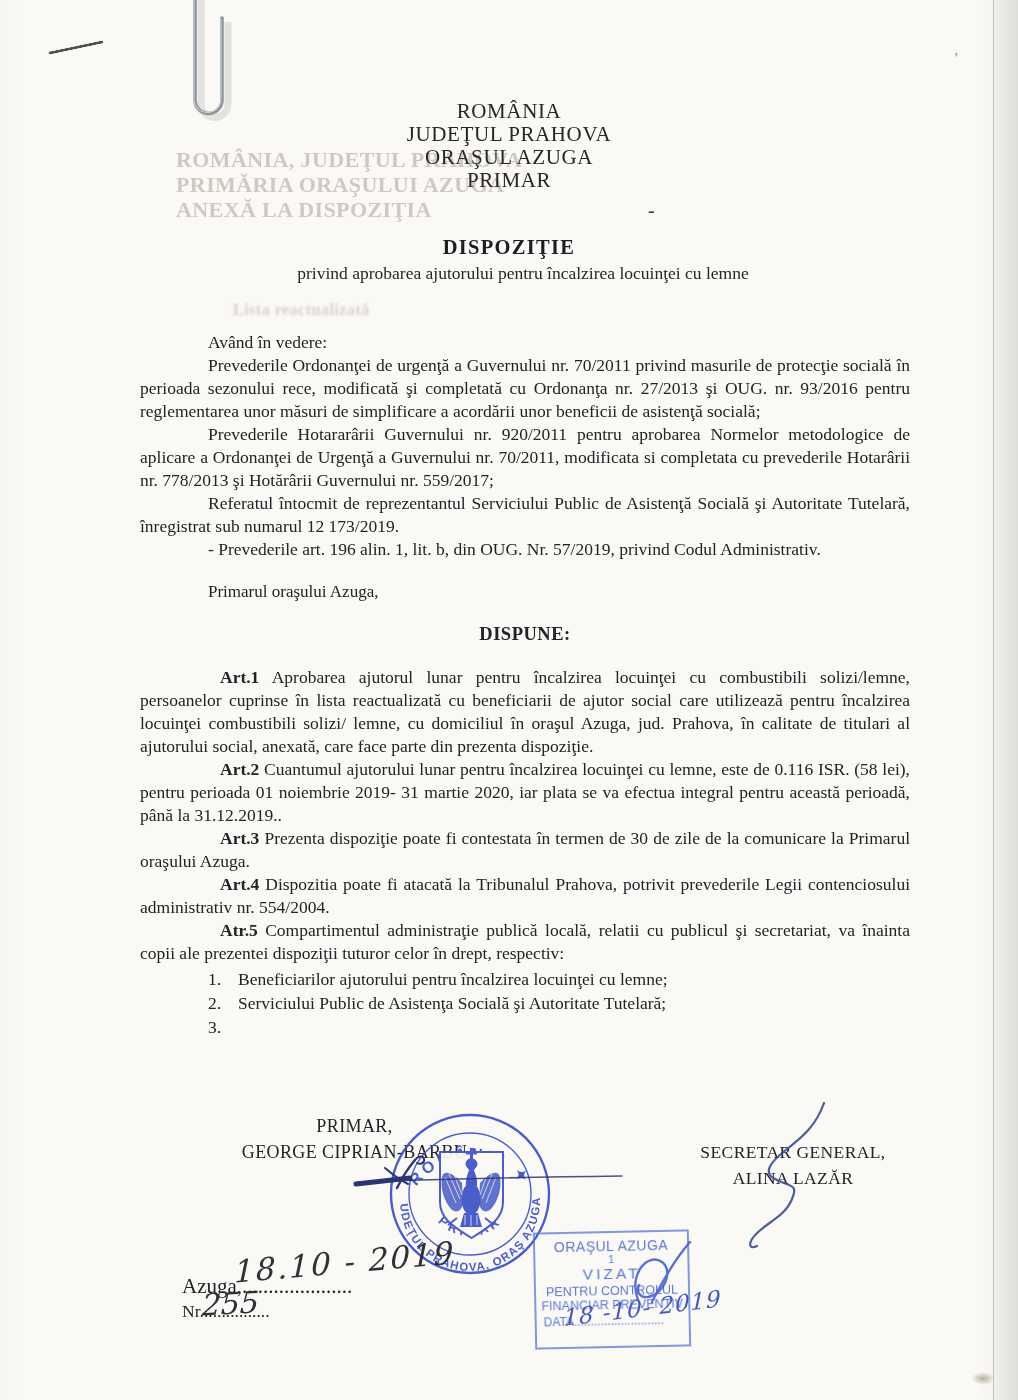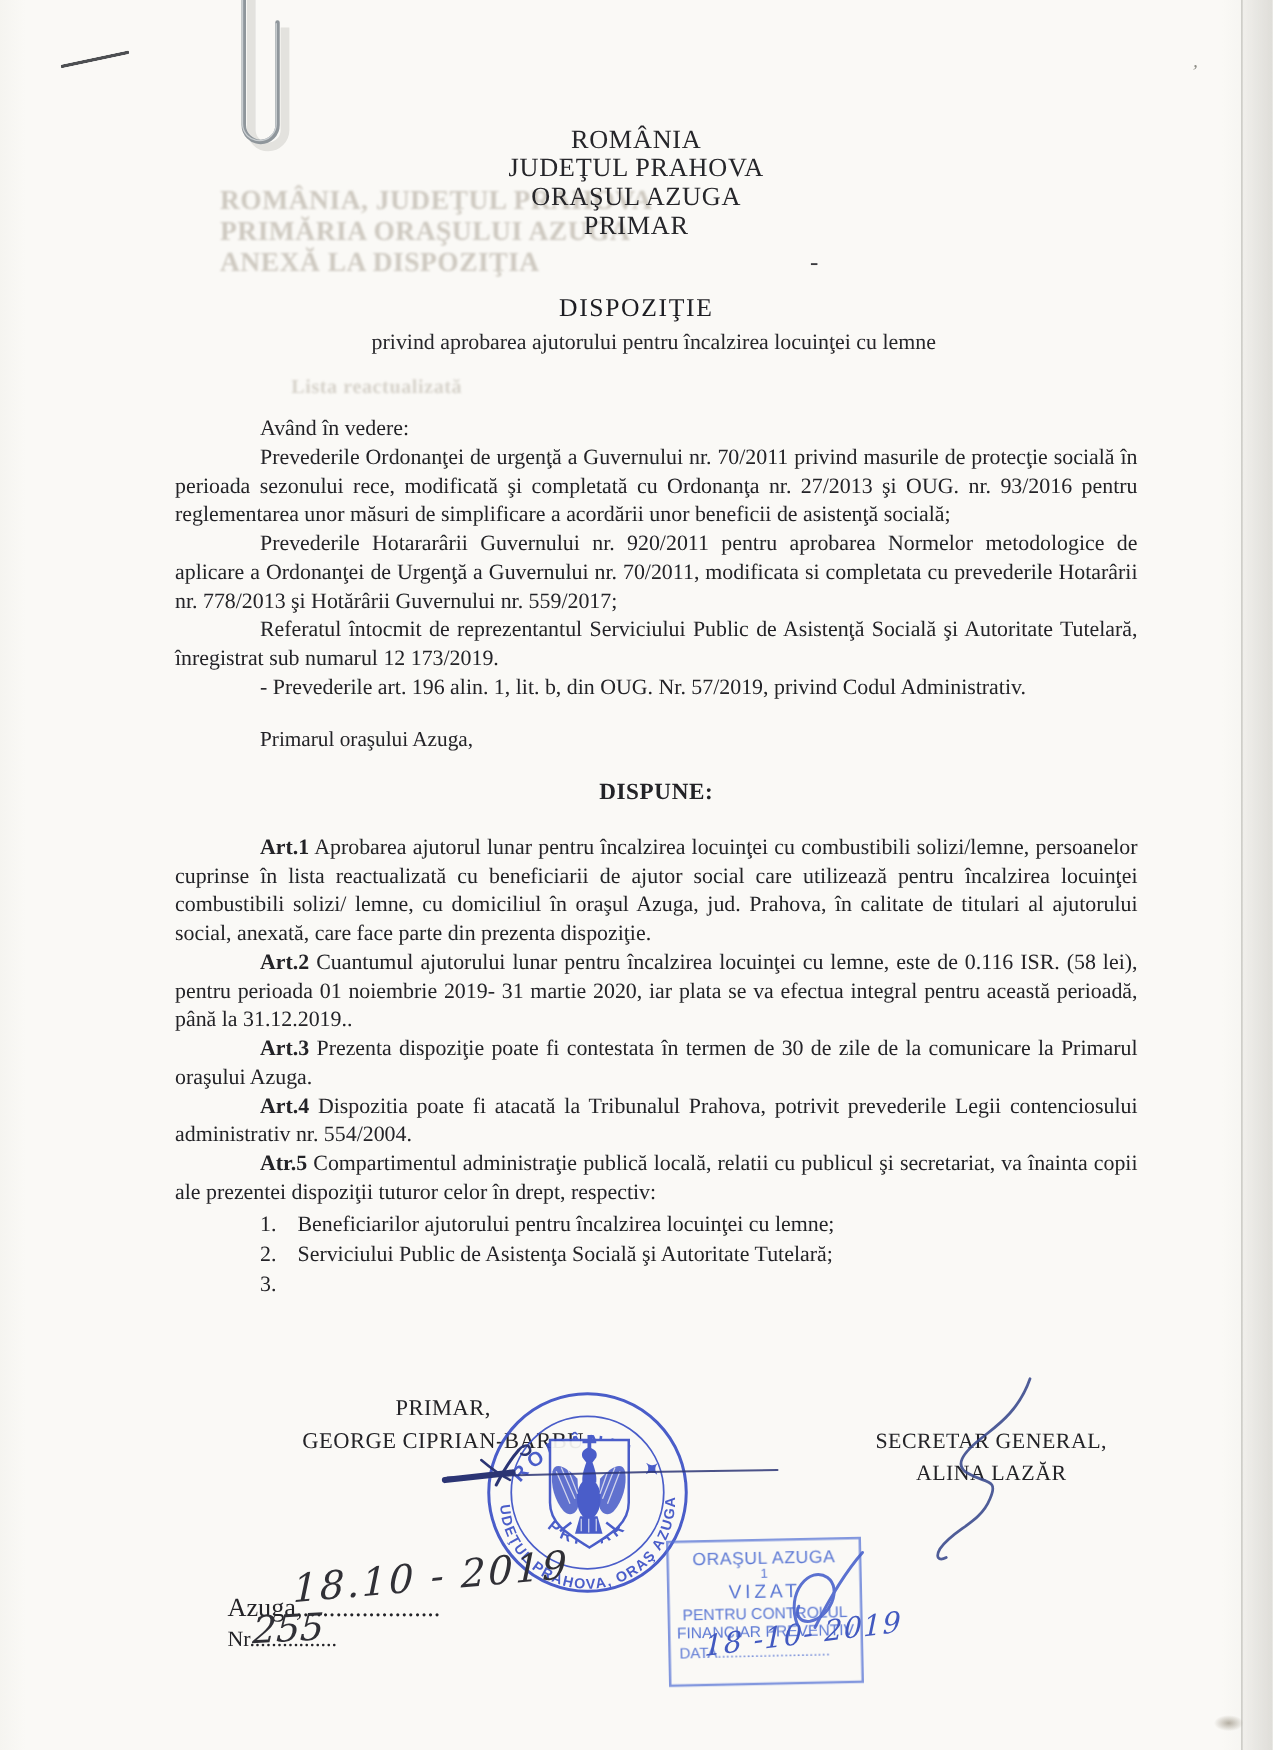--- a/index.html
+++ b/index.html
@@ -31,30 +31,30 @@
   .bleed-lista {
     position:absolute; left:233px; top:301px;
     font-weight:bold; font-size:16px; color:rgba(150,140,124,.35);
     filter:blur(.8px); letter-spacing:.5px; white-space:nowrap;font-family:Liberation Serif, serif;
   }
   .header { position:absolute; left:0; top:100px; width:1018px; text-align:center;
     font-size:21px; line-height:23px; letter-spacing:.6px; color:#26262a; }
   .tiny-dash { position:absolute; left:648px; top:199px; font-size:20px; color:#3a3a3e; }
   .apo { position:absolute; left:953px; top:50px; font-size:15px; color:#8d8d86; transform:rotate(8deg); }
   .title-block { position:absolute; left:0; top:236px; width:1018px; text-align:center; }
-  .doc-title { font-size:20.5px; font-weight:normal; letter-spacing:1.3px; color:#1d1d22; }
+  .doc-title { font-size:20.5px; font-weight:bold; letter-spacing:1.3px; color:#1d1d22; }
   .doc-subtitle { font-size:17.5px; margin-top:4px; color:#26262a; transform:translateX(14px); }
   .body { position:absolute; left:140px; top:331px; width:770px;
     font-size:17.5px; line-height:23px; text-align:justify; }
   .body p { margin:0; text-indent:68px; }
   .mayor { font-weight:normal; font-size:17px; margin-top:19px !important; }
   .dispune { text-align:center; text-indent:0 !important; font-weight:bold;
     font-size:18.5px; letter-spacing:.5px; margin-top:20px !important; }
   .art-first { margin-top:20px !important; }
-  .artlabel { font-weight:bold; }
+  .artlabel { font-weight:bold;margin-left:12px; }
   .doclist { margin-top:2px; padding-left:68px; }
   .doclist-item { display:flex; line-height:24px; }
   .doclist-item .num { width:30px; flex:0 0 30px; }
   .sig-left { position:absolute; left:237px; top:1114px; width:235px; text-align:center;
     font-size:18px; line-height:25.5px; letter-spacing:.4px; }
   .sig-right { position:absolute; left:693px; top:1140px; width:200px; text-align:center;
     font-size:17.5px; line-height:25.5px; letter-spacing:.4px; }
   .stamp-svg { position:absolute; left:383px; top:1106px; filter:blur(.3px); opacity:.93; }
   .sig-svg { position:absolute; pointer-events:none; }
   .cfp {

